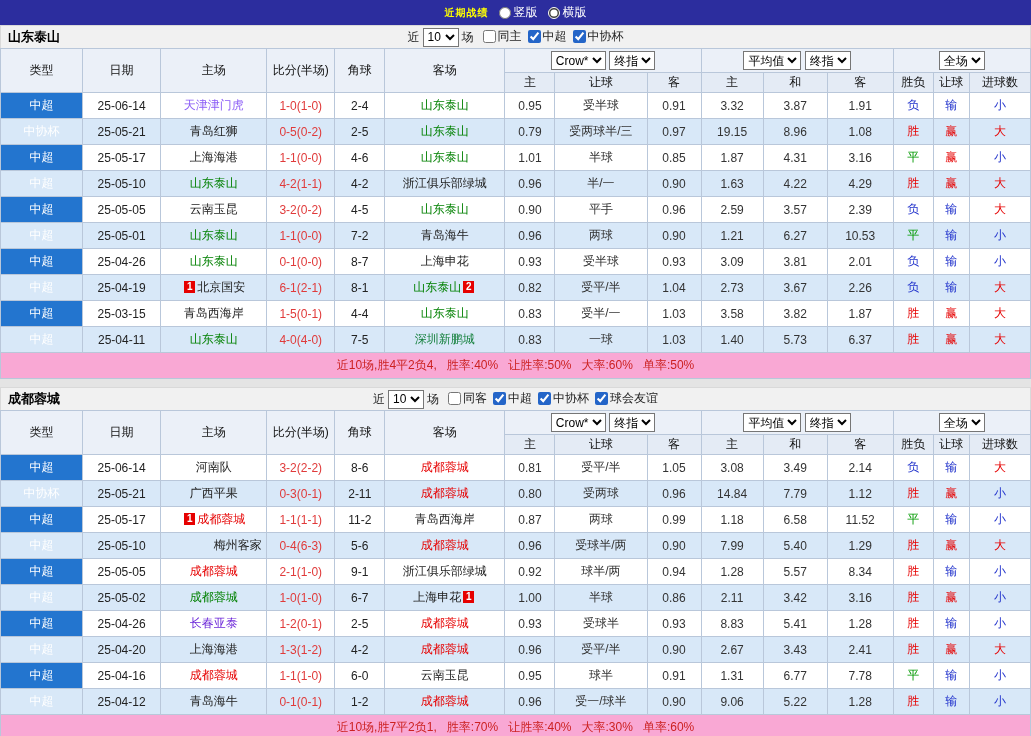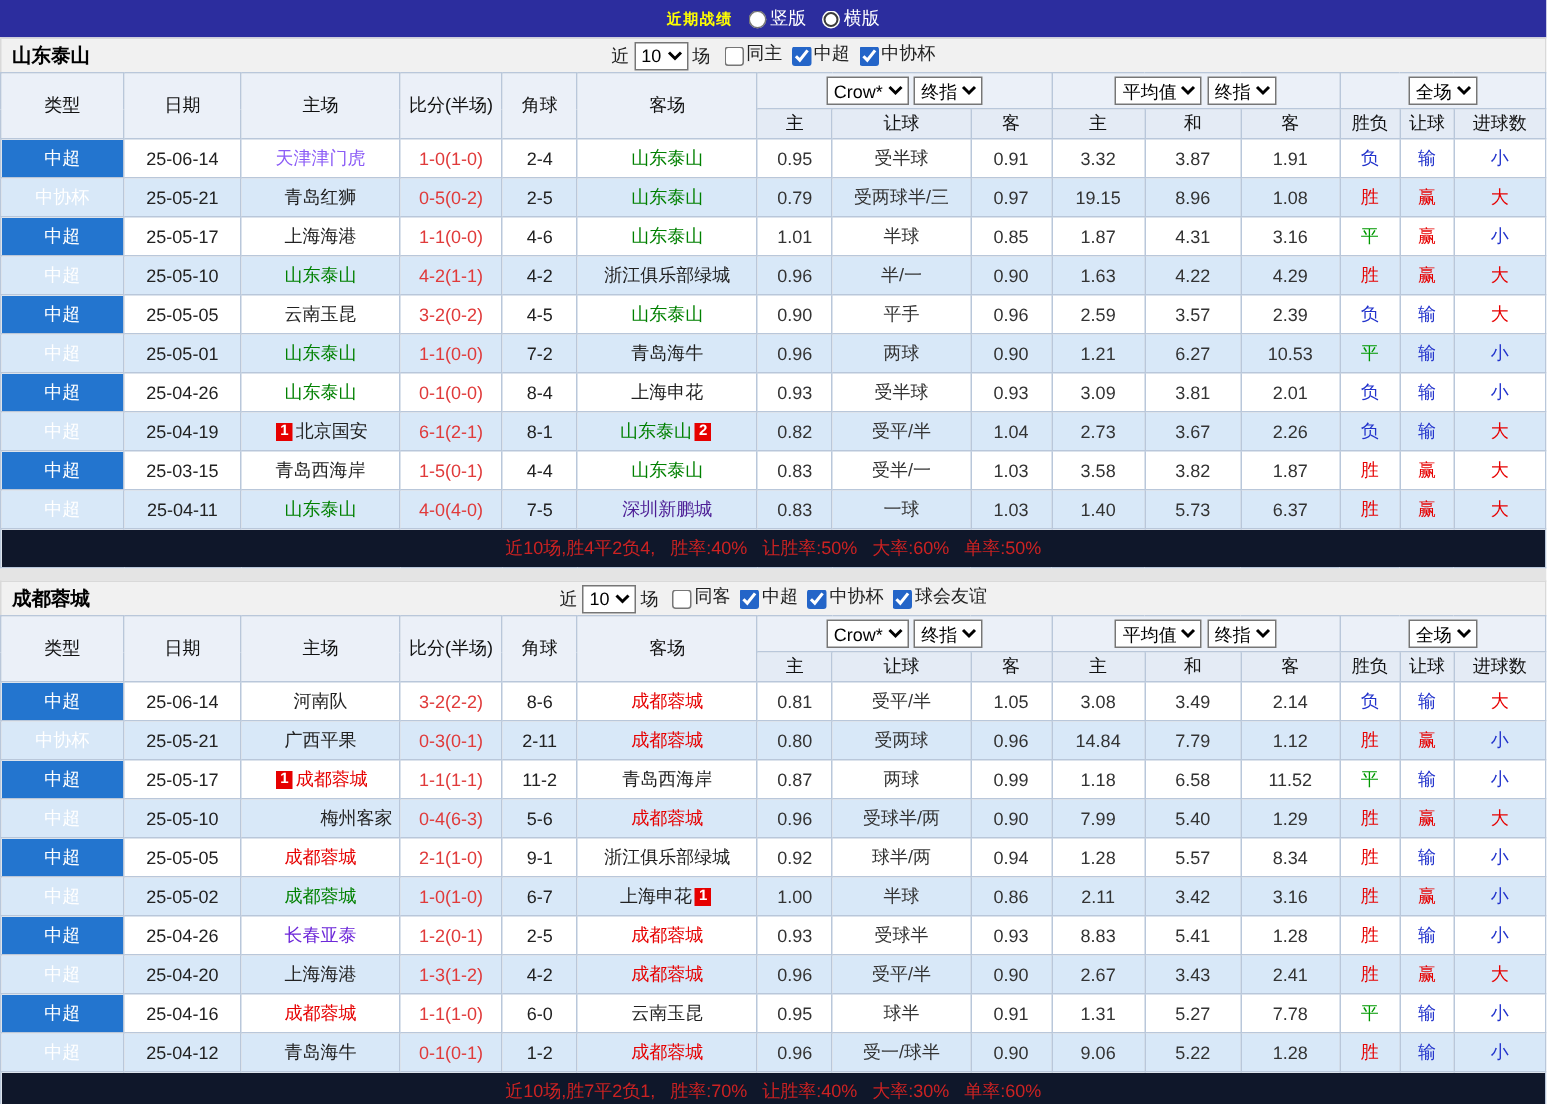--- a/index.html
+++ b/index.html
@@ -27,21 +27,21 @@
     border: 1px solid #d9d9d9; border-bottom: none;
     position: relative;
     display: flex; align-items: center; justify-content: center;
   }
   .team-name { position: absolute; left: 7px; font-weight: bold; font-size: 13px; color: #000; }
   .controls { display: flex; align-items: center; gap: 3px; }
   .controls select, .hdr-top select {
     font-family: inherit; font-size: 12px; height: 19px;
     border: 1px solid #767676; background: #fff;
   }
-  .chk { display: inline-flex; align-items: flex-end; margin-left: 6px; cursor: pointer; }
+  .chk { display: inline-flex; align-items: center; margin-left: 6px; cursor: pointer; }
   .chk input[type=checkbox] { width: 13px; height: 13px; accent-color: #2465c8; margin: 0 2px 0 0; }
 
   table.grid { width: 1031px; table-layout: fixed; border-collapse: collapse; font-size: 12px; }
   .grid th, .grid td {
     border: 1px solid var(--border, #b9c7da);
     text-align: center; padding: 0;
     overflow: hidden; white-space: nowrap;
   }
   .hdr-top th { height: 24px; background: #ebf0f8; font-weight: normal; color: #111; }
   .hdr-sub th { height: 20px; background: #e4ebf5; font-weight: normal; color: #111; }
@@ -53,21 +53,21 @@
   td.score { color: var(--score-red, #e03a3a); }
   td.odds { color: #333; }
   td.res { font-weight: normal; }
   .team { cursor: pointer; }
   .badge {
     display: inline-block;
     background: var(--team-red, #e60000); color: #fff;
     font-size: 10px; line-height: 12px; min-width: 11px;
     padding: 0 1px; margin: 0 2px; font-weight: bold; vertical-align: 1px;
   }
-  .footer-row td { height: 26px; background: #0f172a; color: var(--footer-red, #cc2222); }
+  .footer-row td { height: 26px; background: #f9a8d4; color: var(--footer-red, #cc2222); }
   .fpart { margin: 0 5px; }
   .spacer { width: 1031px; height: 8px; background: #e4e4e4; }
 </style>
 </head>
 <body>
 
 <div class="topbar">
   <span class="title">近期战绩</span>
   <label>
     <input type="radio" name="layout" style="">
@@ -249,21 +249,21 @@
           <td class="odds">10.53</td>
           <td class="res" style="color: rgb(0, 153, 0);">平</td>
           <td class="res" style="color: rgb(34, 51, 204);">输</td>
           <td class="res" style="color: rgb(34, 51, 204);">小</td>
         </tr>
         <tr>
           <td class="type csl">中超</td>
           <td>25-04-26</td>
           <td><span class="team" style="color: rgb(0, 128, 0);">山东泰山</span></td>
           <td class="score">0-1(0-0)</td>
-          <td>8-4</td>
+          <td>8-7</td>
           <td><span class="team" style="color: rgb(34, 34, 34);">上海申花</span></td>
           <td class="odds">0.93</td>
           <td class="odds">受半球</td>
           <td class="odds">0.93</td>
           <td class="odds">3.09</td>
           <td class="odds">3.81</td>
           <td class="odds">2.01</td>
           <td class="res" style="color: rgb(34, 51, 204);">负</td>
           <td class="res" style="color: rgb(34, 51, 204);">输</td>
           <td class="res" style="color: rgb(34, 51, 204);">小</td>
@@ -301,21 +301,21 @@
           <td class="res" style="color: rgb(230, 0, 0);">胜</td>
           <td class="res" style="color: rgb(230, 0, 0);">赢</td>
           <td class="res" style="color: rgb(230, 0, 0);">大</td>
         </tr>
         <tr class="alt">
           <td class="type csl">中超</td>
           <td>25-04-11</td>
           <td><span class="team" style="color: rgb(0, 128, 0);">山东泰山</span></td>
           <td class="score">4-0(4-0)</td>
           <td>7-5</td>
-          <td><span class="team" style="color: #4c1d95; font-family: Liberation Serif, serif;">深圳新鹏城</span></td>
+          <td><span class="team" style="color: #15803d; font-family: Liberation Serif, serif;">深圳新鹏城</span></td>
           <td class="odds">0.83</td>
           <td class="odds">一球</td>
           <td class="odds">1.03</td>
           <td class="odds">1.40</td>
           <td class="odds">5.73</td>
           <td class="odds">6.37</td>
           <td class="res" style="color: rgb(230, 0, 0);">胜</td>
           <td class="res" style="color: rgb(230, 0, 0);">赢</td>
           <td class="res" style="color: rgb(230, 0, 0);">大</td>
         </tr>
@@ -543,21 +543,21 @@
           <td class="type csl">中超</td>
           <td>25-04-16</td>
           <td><span class="team" style="color: rgb(230, 0, 0);">成都蓉城</span></td>
           <td class="score">1-1(1-0)</td>
           <td>6-0</td>
           <td><span class="team" style="color: rgb(34, 34, 34);">云南玉昆</span></td>
           <td class="odds">0.95</td>
           <td class="odds">球半</td>
           <td class="odds">0.91</td>
           <td class="odds">1.31</td>
-          <td class="odds">5.27</td>
+          <td class="odds">6.77</td>
           <td class="odds">7.78</td>
           <td class="res" style="color: rgb(0, 153, 0);">平</td>
           <td class="res" style="color: rgb(34, 51, 204);">输</td>
           <td class="res" style="color: rgb(34, 51, 204);">小</td>
         </tr>
         <tr class="alt">
           <td class="type csl">中超</td>
           <td>25-04-12</td>
           <td><span class="team" style="color: rgb(34, 34, 34);">青岛海牛</span></td>
           <td class="score">0-1(0-1)</td>

